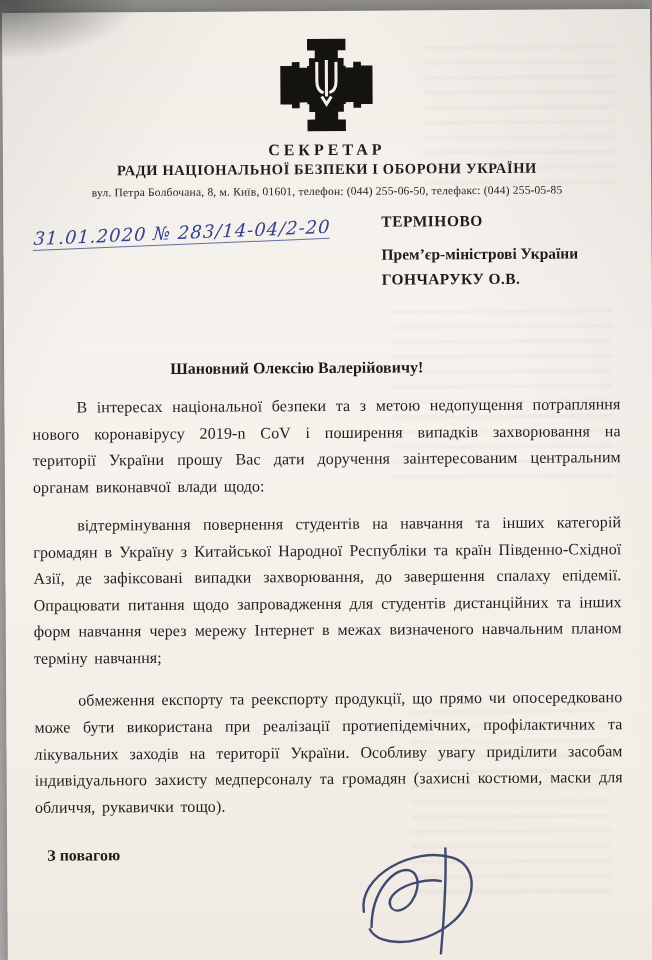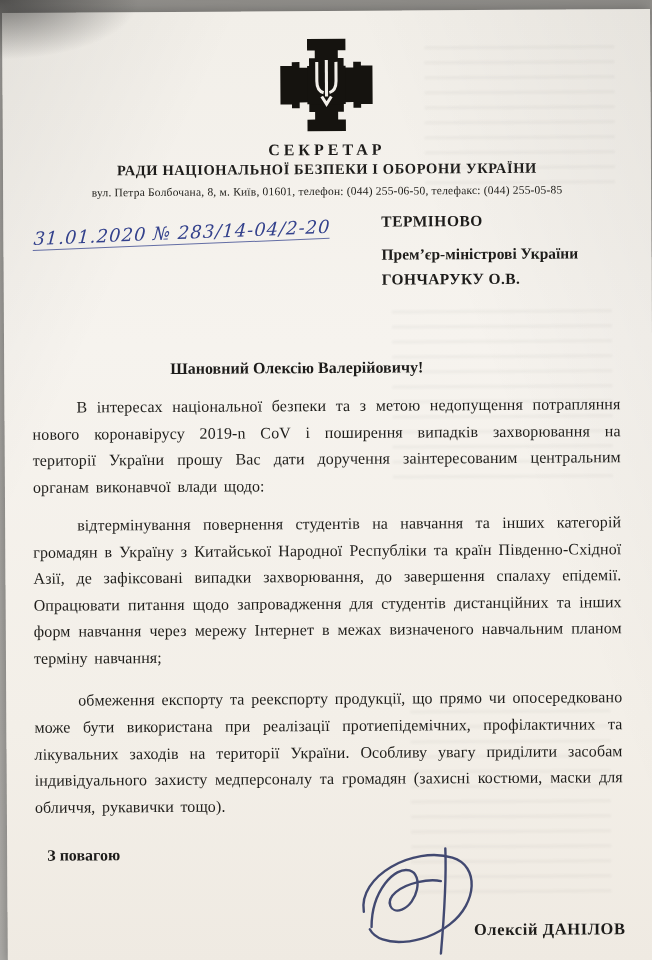--- a/index.html
+++ b/index.html
@@ -152,17 +152,16 @@
     <div class="valediction">З повагою</div>
 
     <div class="sig-area">
       <svg class="signature-svg" width="150" height="125" viewBox="0 0 150 125" aria-hidden="true">
         <g stroke="#2a3361" stroke-width="2.4" fill="none" opacity="0.88" stroke-linecap="round" stroke-linejoin="round">
           <path d="M14 78 C 18 42, 44 20, 58 26 C 72 32, 62 60, 46 64 C 34 67, 30 54, 42 46 C 54 38, 76 36, 88 40"></path>
           <path d="M96 8 C 94 36, 88 72, 80 112"></path>
           <path d="M8 62 C 6 26, 64 2, 102 18 C 128 29, 122 66, 92 84 C 62 102, 20 100, 12 80"></path>
         </g>
       </svg>
-      <div class="signer">Олексій ДАНІЛОВ</div>
     </div>
 
   </div>
 </div>
 
 </body></html>

